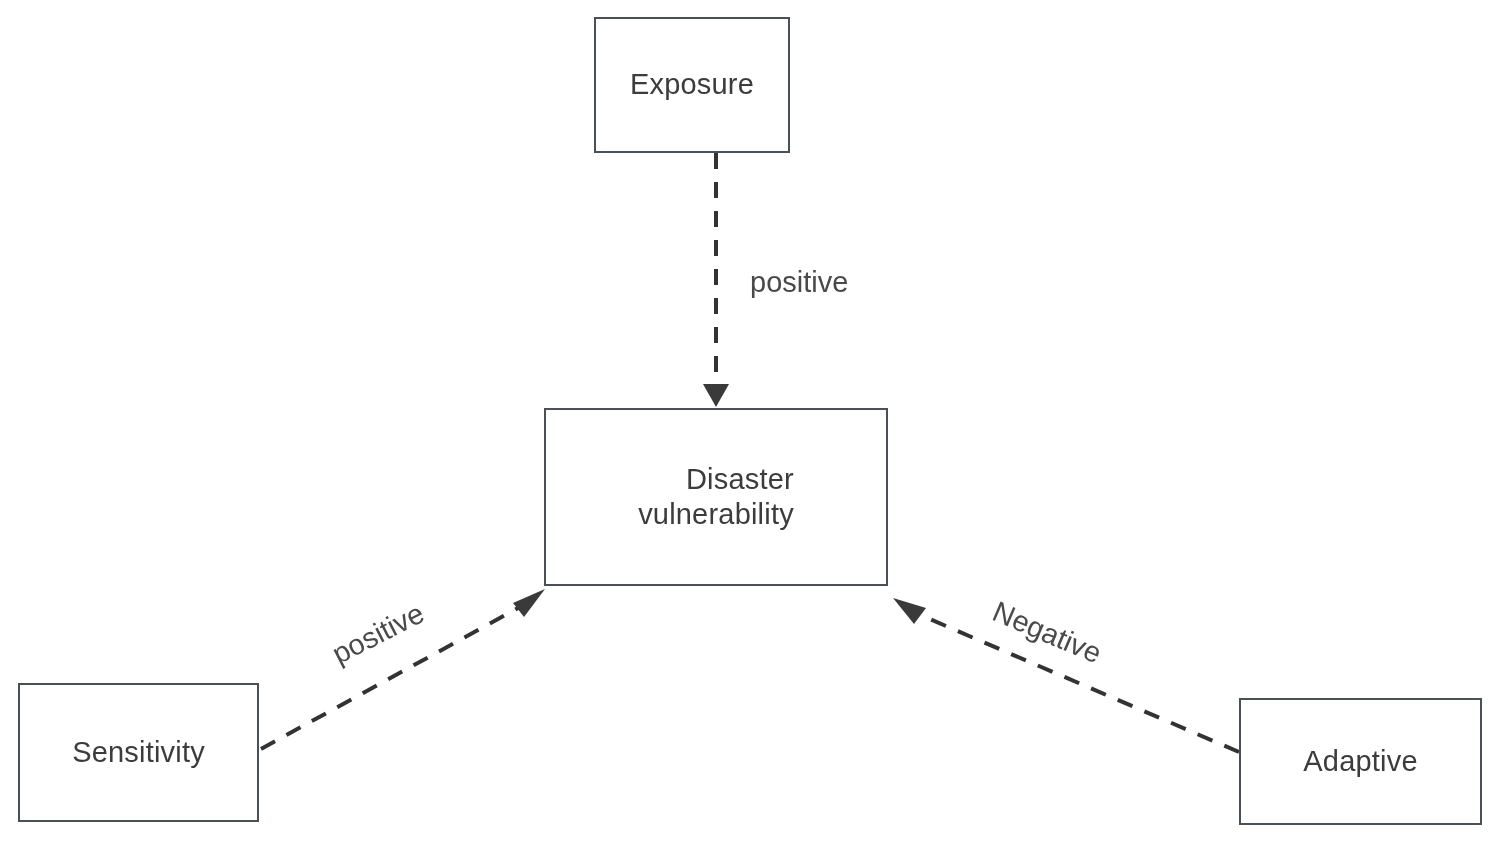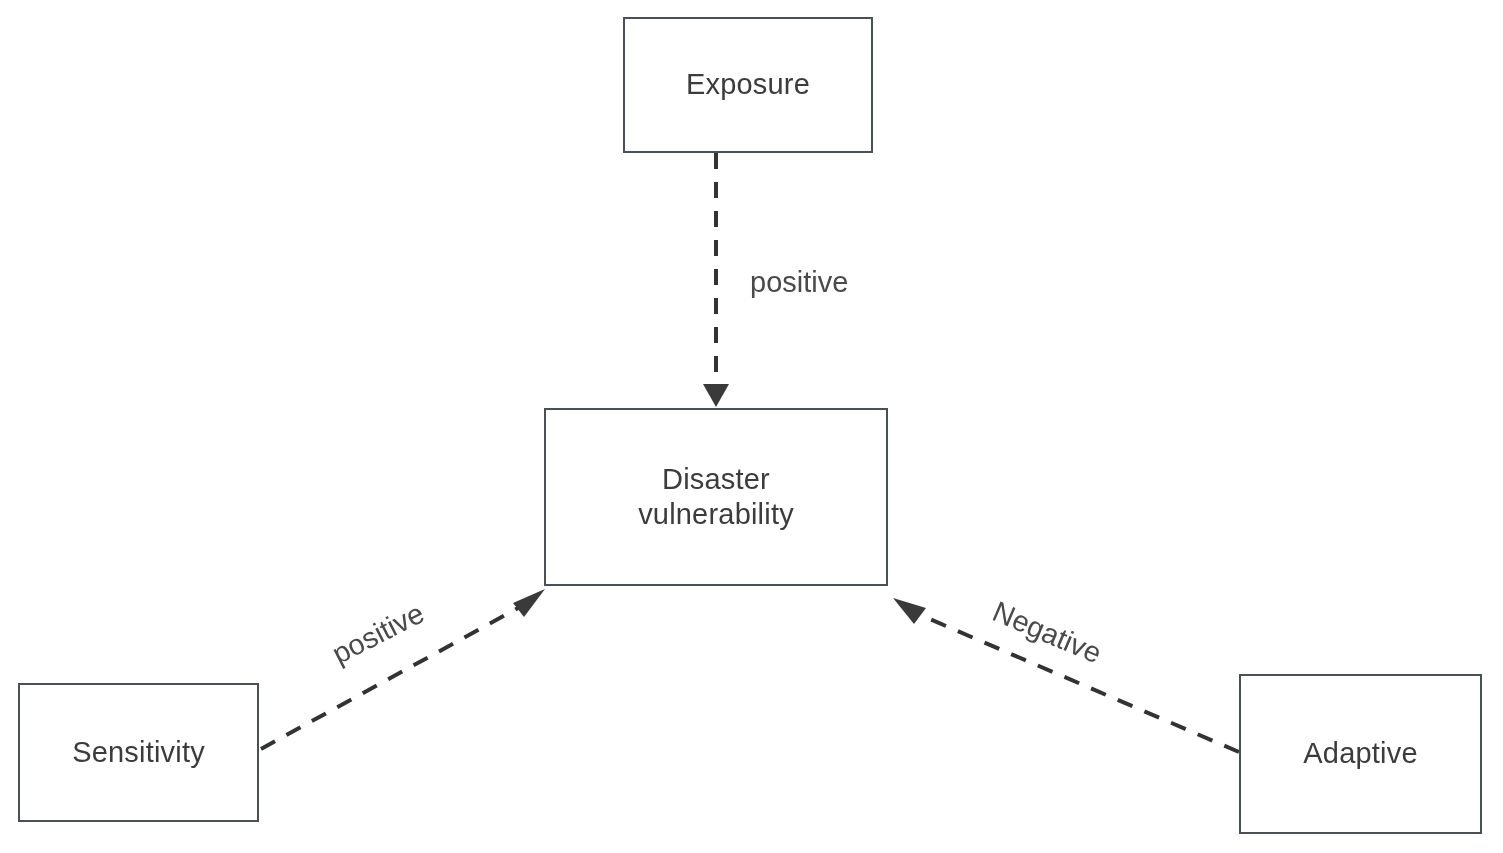--- a/index.html
+++ b/index.html
@@ -30,41 +30,41 @@
     color: #3c3c3c;
     font-size: 29px;
     line-height: 1.22;
     letter-spacing: 0.2px;
     font-weight: 400;
     white-space: pre-line;
   }
   #node-exposure {
     left: 594px;
     top: 17px;
-    width: 250px;
+    width: 196px;
     height: 136px;
-    margin-left: 29px;
   }
   #node-disaster-vulnerability {
     left: 544px;
     top: 408px;
     width: 344px;
     height: 178px;
+    text-align: right;
   }
   #node-sensitivity {
     left: 18px;
     top: 683px;
     width: 241px;
     height: 139px;
   }
   #node-adaptive {
     left: 1239px;
-    top: 674px;
+    top: 698px;
     width: 243px;
-    height: 160px;
+    height: 127px;
   }
   #edge-layer {
     position: absolute;
     left: 0;
     top: 0;
     width: 1503px;
     height: 853px;
     pointer-events: none;
   }
   .edge-label {

